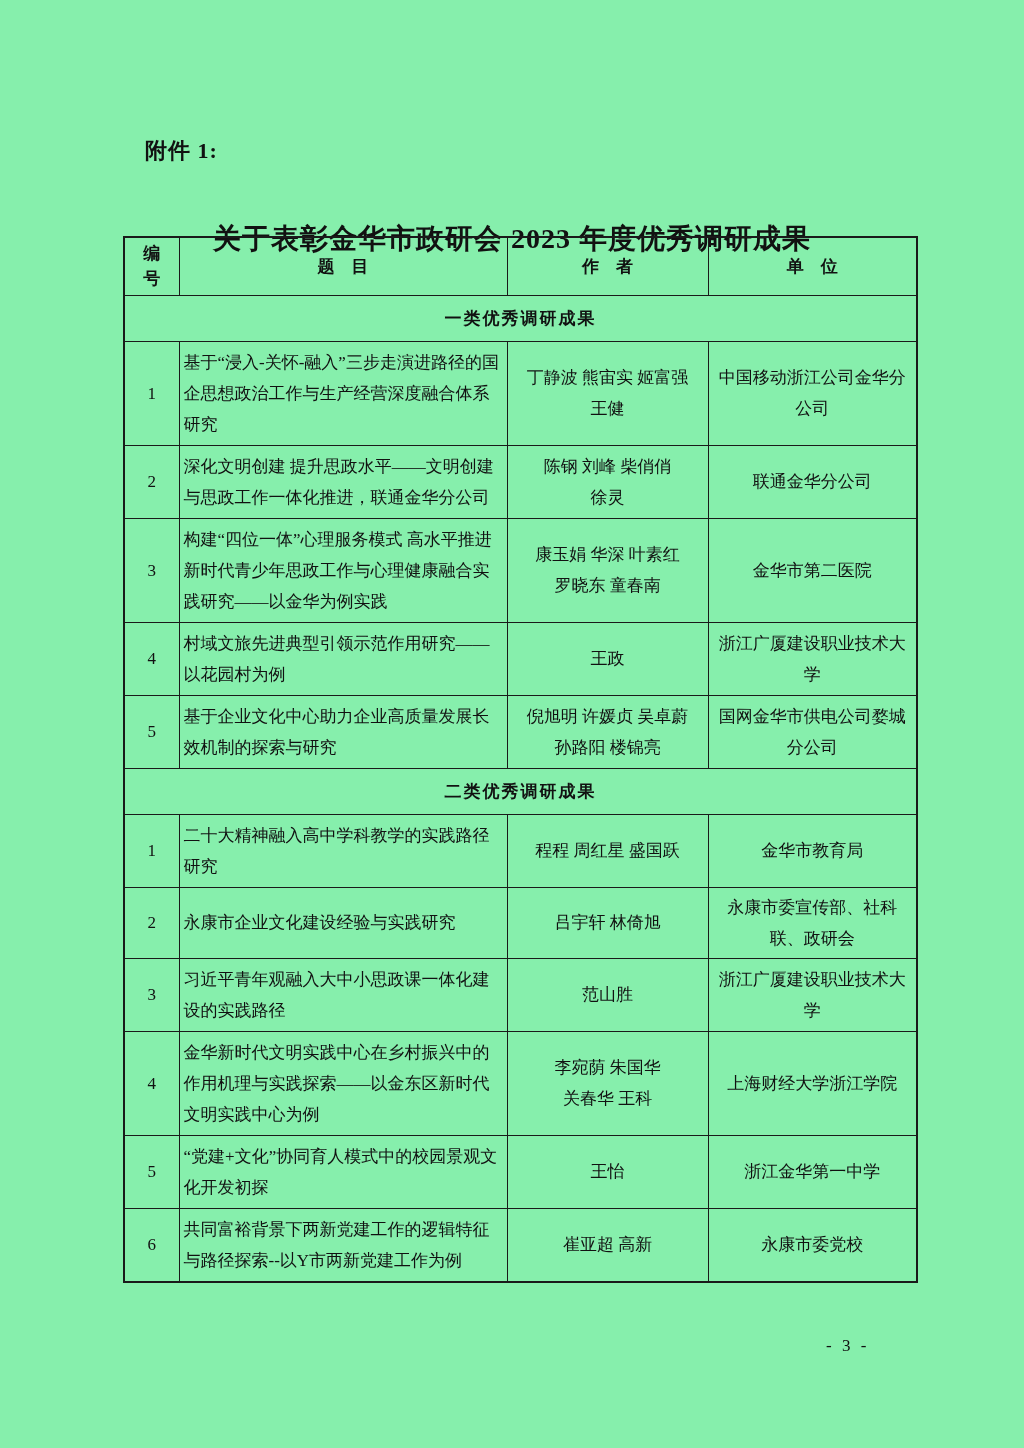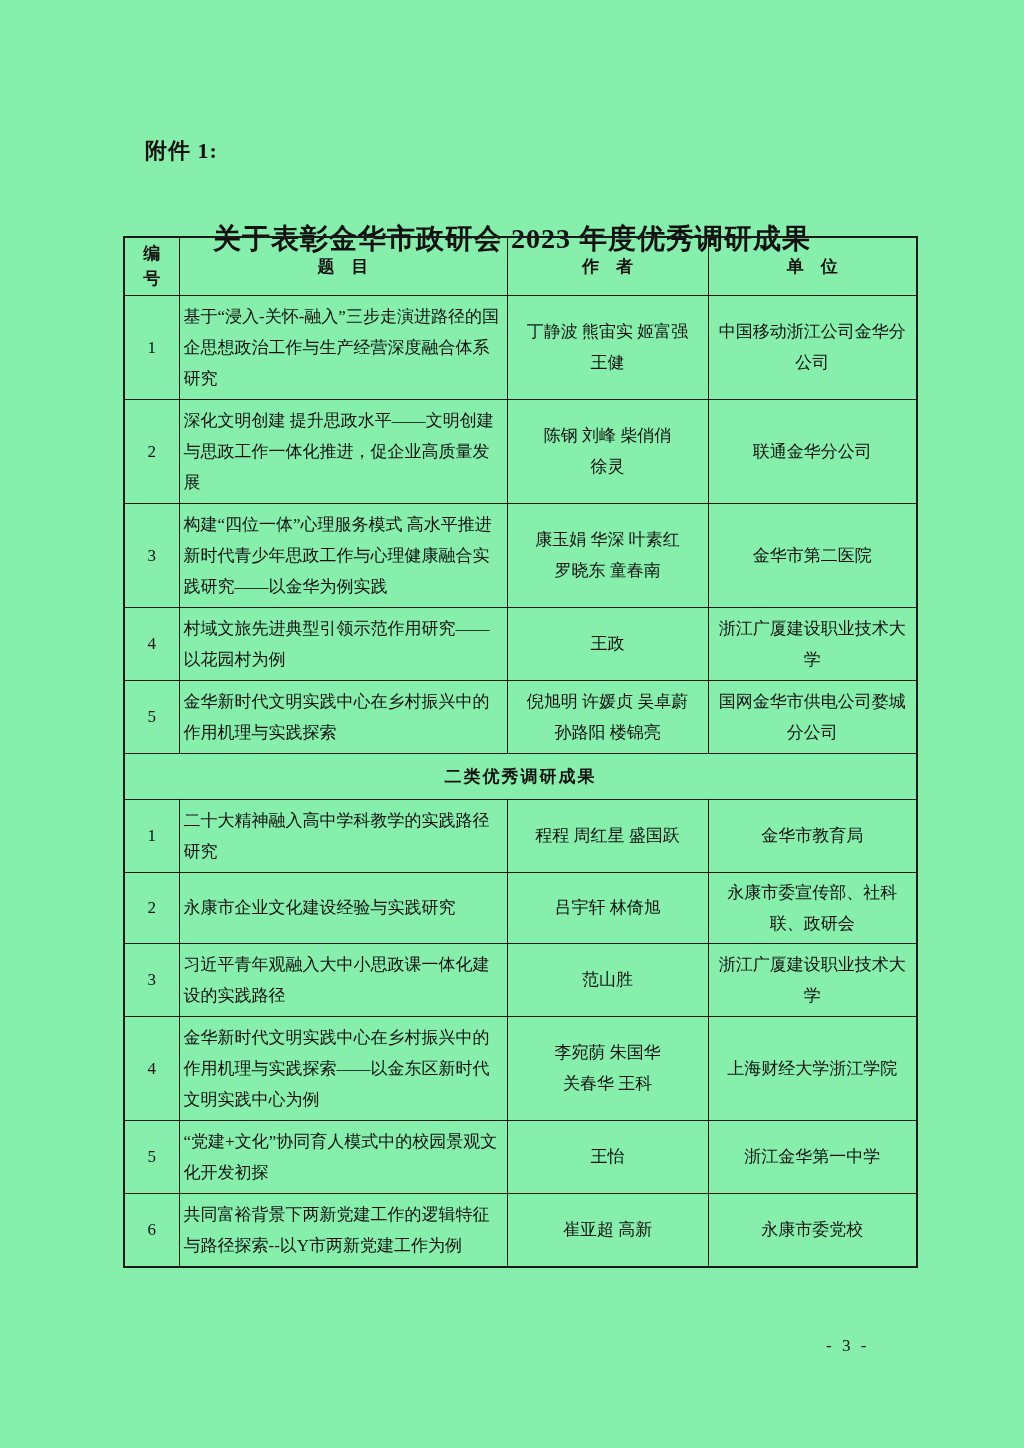--- a/index.html
+++ b/index.html
@@ -117,32 +117,35 @@
       <tr>
         <th class="hdr">
           <span class="no-wrap-vert">编号</span>
         </th>
         <th class="hdr">题　目</th>
         <th class="hdr">作　者</th>
         <th class="hdr">单　位</th>
       </tr>
     </thead>
     <tbody id="tbody">
+  <tr>
+    <td class="section-cell" colspan="4">一类优秀调研成果</td>
+  </tr>
 
   <tr>
     <td class="no-cell">1</td>
     <td class="title-cell">基于“浸入-关怀-融入”三步走演进路径的国企思想政治工作与生产经营深度融合体系研究</td>
     <td class="author-cell">丁静波 熊宙实 姬富强
 王健</td>
     <td class="unit-cell">中国移动浙江公司金华分公司</td>
   </tr>
 
   <tr>
     <td class="no-cell">2</td>
-    <td class="title-cell">深化文明创建 提升思政水平——文明创建与思政工作一体化推进，促企业高质量发展</td>
+    <td class="title-cell">深化文明创建 提升思政水平——文明创建与思政工作一体化推进，联通金华分公司</td>
     <td class="author-cell">陈钢 刘峰 柴俏俏
 徐灵</td>
     <td class="unit-cell">联通金华分公司</td>
   </tr>
 
   <tr>
     <td class="no-cell">3</td>
     <td class="title-cell">构建“四位一体”心理服务模式 高水平推进新时代青少年思政工作与心理健康融合实践研究——以金华为例实践</td>
     <td class="author-cell">康玉娟 华深 叶素红
 罗晓东 童春南</td>
@@ -151,21 +154,21 @@
 
   <tr>
     <td class="no-cell">4</td>
     <td class="title-cell">村域文旅先进典型引领示范作用研究——以花园村为例</td>
     <td class="author-cell">王政</td>
     <td class="unit-cell">浙江广厦建设职业技术大学</td>
   </tr>
 
   <tr>
     <td class="no-cell">5</td>
-    <td class="title-cell">金华新时代文明实践中心在乡村振兴中的作用机理与实践探索</td>
+    <td class="title-cell">基于企业文化中心助力企业高质量发展长效机制的探索与研究</td>
     <td class="author-cell">倪旭明 许媛贞 吴卓蔚
 孙路阳 楼锦亮</td>
     <td class="unit-cell">国网金华市供电公司婺城分公司</td>
   </tr>
 
   <tr>
     <td class="section-cell" colspan="4">二类优秀调研成果</td>
   </tr>
 
   <tr>

